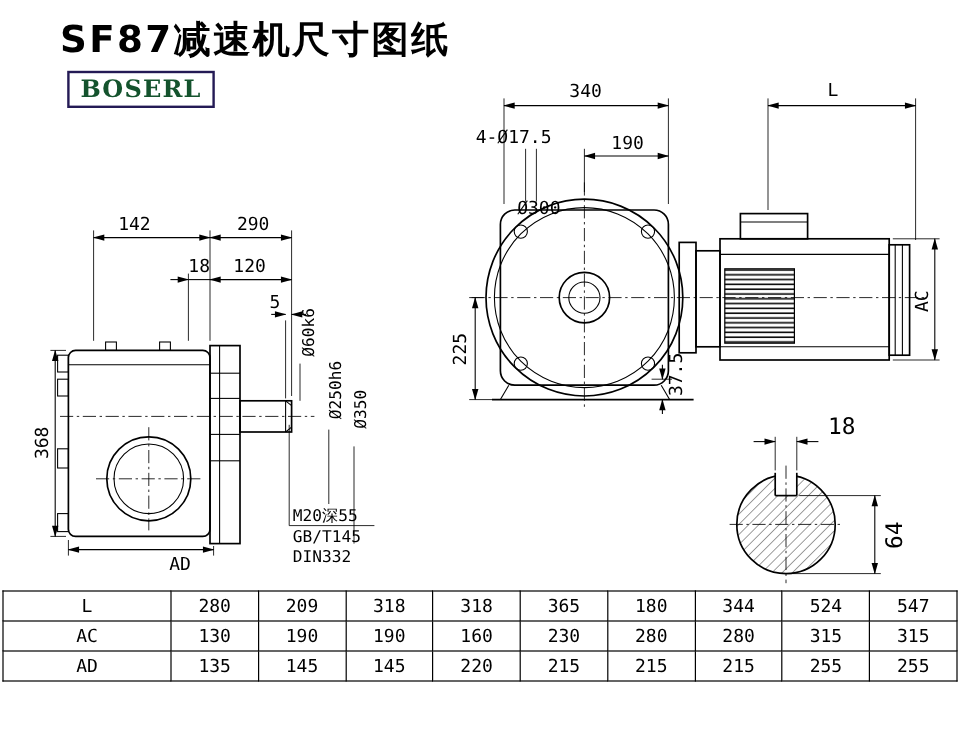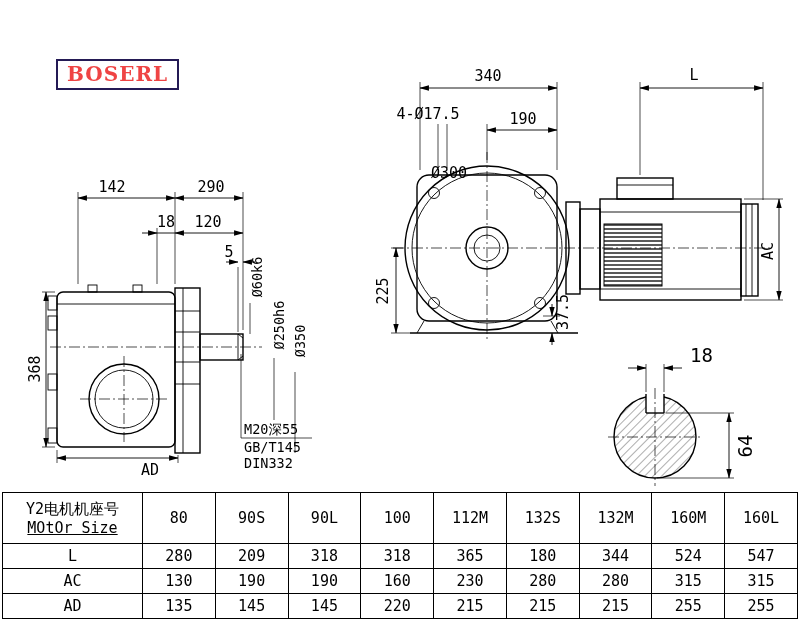--- a/index.html
+++ b/index.html
@@ -5,21 +5,21 @@
   html,body { margin:0; padding:0; }
   body { width:800px; height:622px; background:#fff; overflow:hidden;
          font-family:"DejaVu Sans", sans-serif; }
   .page { position:relative; width:800px; height:622px; background:#fff; }
 
   .title { position:absolute; left:50px; top:12px; font-size:31px; font-weight:bold;
            color:#000; letter-spacing:2px; white-space:nowrap; }
   .logo  { position:absolute; left:56px; top:59px; border:2px solid #241a55;
            padding:1px 9px 2px 9px; background:#fff;
            font-family:"DejaVu Serif", serif; font-size:20px; font-weight:bold;
-           color:#ef4444; letter-spacing:1px; }
+           color:#14532d; letter-spacing:1px; }
 
   svg.drawing { position:absolute; left:0; top:0; }
 
   
   .ol { fill:none; stroke:#000; stroke-width:1.4; }
   .tl { fill:none; stroke:#000; stroke-width:0.9; }
   .xl { fill:none; stroke:#000; stroke-width:0.7; }
   .dim { fill:none; stroke:#000; stroke-width:0.9; }
   .cl { fill:none; stroke:#000; stroke-width:0.7; stroke-dasharray:11 3 2 3; }
   text { font-family:"DejaVu Sans Mono", monospace; fill:#000; }
@@ -33,20 +33,21 @@
                font-family:"DejaVu Sans Mono", monospace; font-size:15px; color:#000; }
   .dim-table td { border:1px solid #000; height:24px; padding:0; }
   .dim-table tr.hdr td { height:50px; }
   .dim-table .und { text-decoration:underline; }
 </style>
 </head>
 <body>
 
 <div class="page">
 
+  <div class="title">SF87减速机尺寸图纸</div>
   <div class="logo">BOSERL</div>
 
   <svg class="drawing" width="800" height="622" viewBox="0 0 800 622">
     <defs>
       <marker id="arr" viewBox="0 0 10 10" refX="9.5" refY="5" markerWidth="11" markerHeight="11" orient="auto-start-reverse">
         <path d="M0.5,2.3 L10,5 L0.5,7.7 Z" fill="#000"></path>
       </marker>
       <pattern id="hatch" patternUnits="userSpaceOnUse" width="6" height="6" patternTransform="rotate(45)">
         <line x1="0" y1="0" x2="0" y2="6" stroke="#333" stroke-width="0.8"></line>
       </pattern>
@@ -216,35 +217,20 @@
         <col>
         <col>
         <col>
         <col>
         <col>
         <col>
         <col>
         <col>
     </colgroup>
     <tbody>
-        <tr class="hdr">
-      <td>
-        <div>Y2电机机座号</div>
-        <div class="und">MOtOr Size</div>
-      </td>
-      <td>80</td>
-      <td>90S</td>
-      <td>90L</td>
-      <td>100</td>
-      <td>112M</td>
-      <td>132S</td>
-      <td>132M</td>
-      <td>160M</td>
-      <td>160L</td>
-    </tr>
     <tr>
       <td>L</td>
       <td>280</td>
       <td>209</td>
       <td>318</td>
       <td>318</td>
       <td>365</td>
       <td>180</td>
       <td>344</td>
       <td>524</td>

